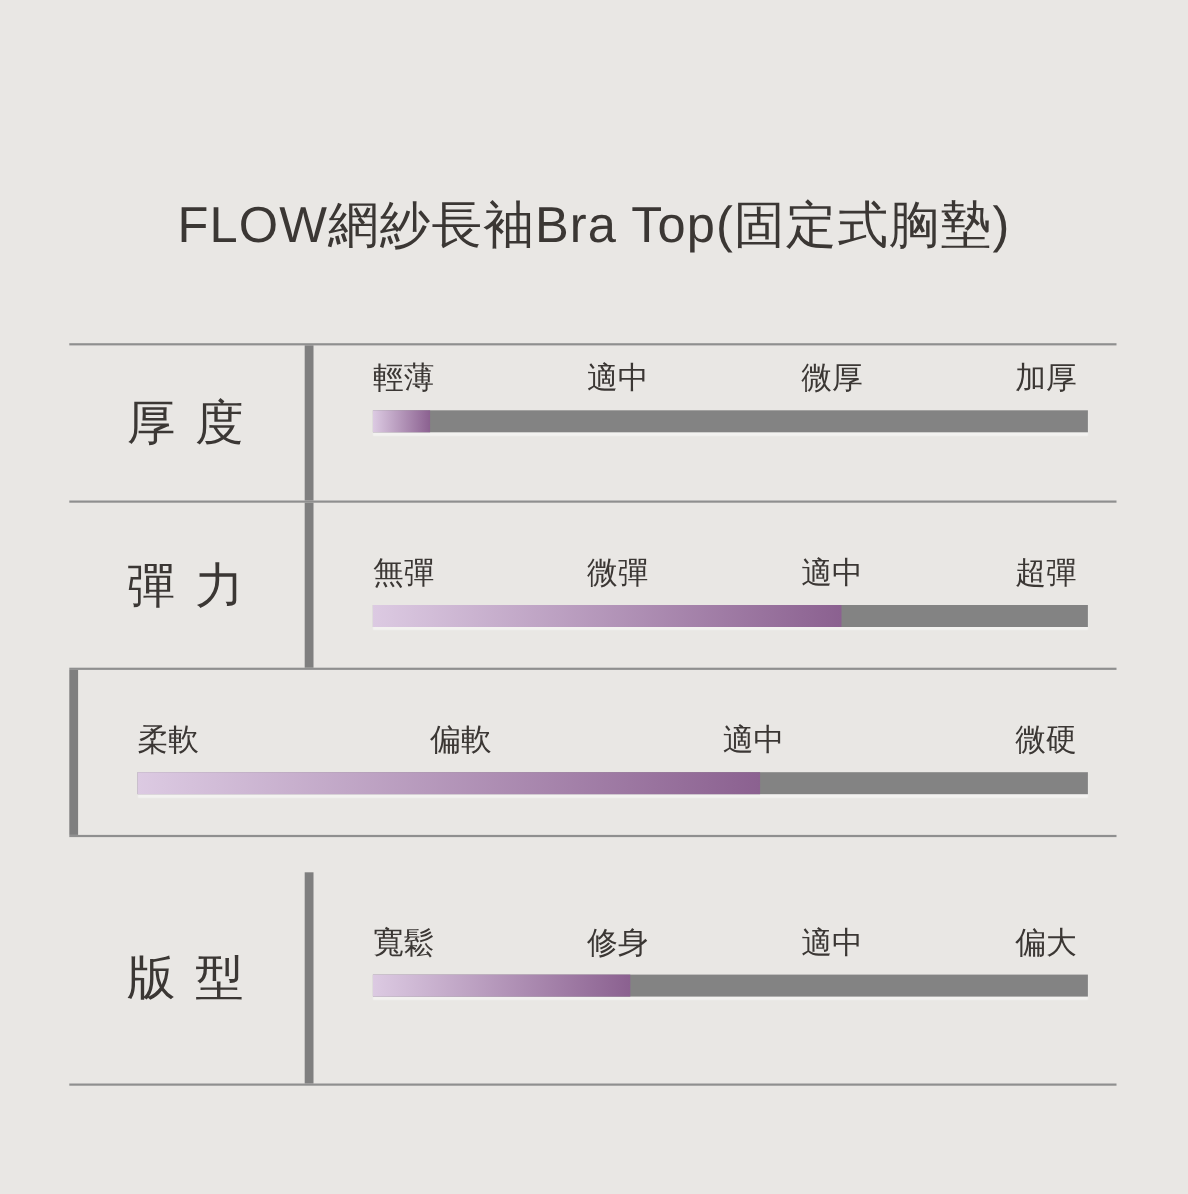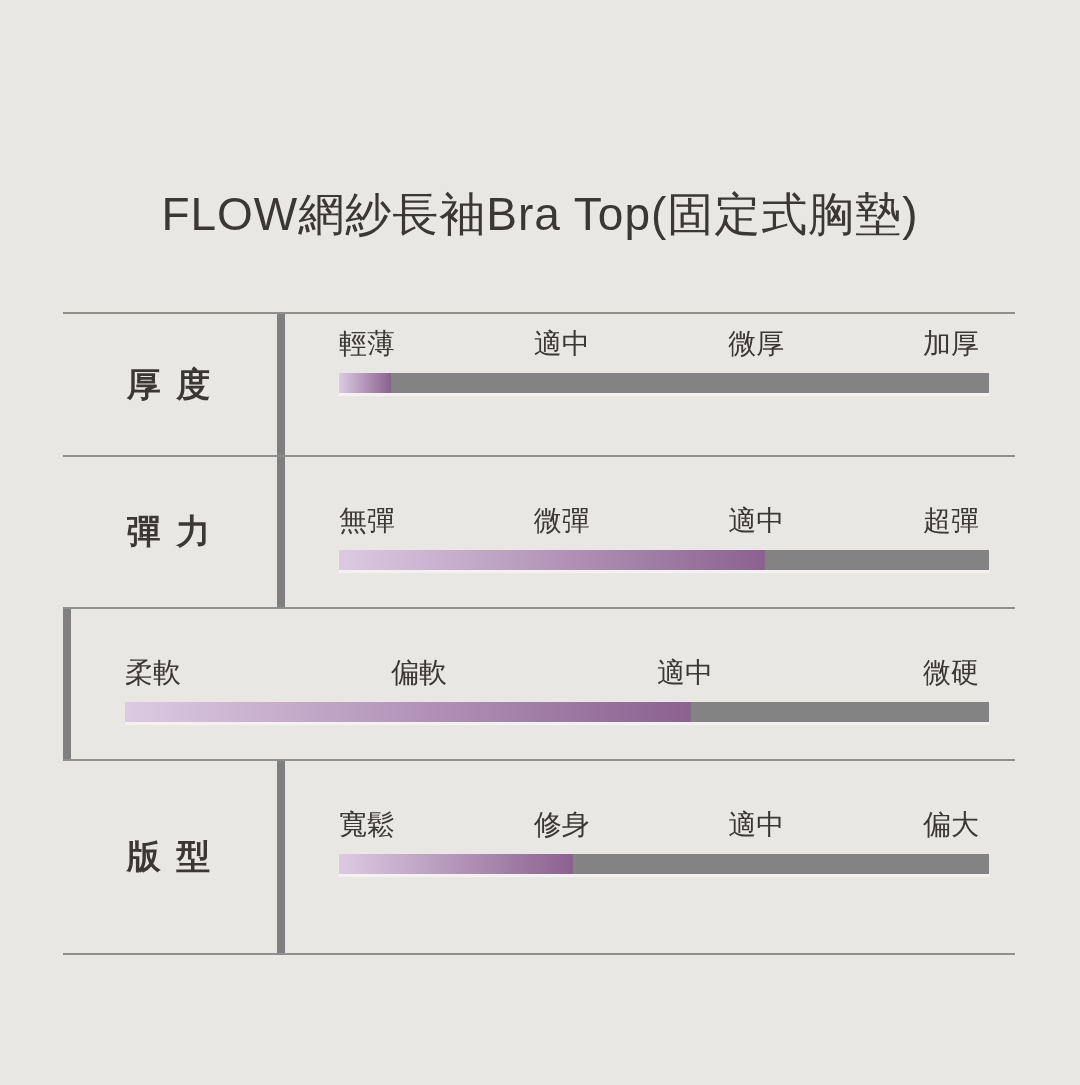--- a/index.html
+++ b/index.html
@@ -11,21 +11,21 @@
   }
   .canvas {
     position: relative;
     width: 1080px;
     height: 1085px;
     background: #e9e7e4;
     overflow: hidden;
   }
   .title {
     position: absolute;
-    top: 188px;
+    top: 178px;
     left: 0;
     width: 1080px;
     text-align: center;
     font-size: 46px;
     font-weight: 500;
     letter-spacing: 1px;
     line-height: 1.15;
   }
   .spec-table {
     position: absolute;
@@ -37,29 +37,29 @@
     box-sizing: border-box;
   }
   .spec-row {
     display: flex;
     align-items: stretch;
     border-bottom: 2px solid #8f8f8f;
     box-sizing: border-box;
     height: 152px;
   }
   .spec-row:first-child { height: 143px; }
-  .spec-row:last-child  { border-bottom: none; height: 192px; }
+  .spec-row:last-child  { border-bottom: none; height: 192px; margin-top: 32px; }
   .label-cell {
     width: 214px;
     flex: 0 0 214px;
     display: flex;
     align-items: center;
     justify-content: center;
-    font-size: 34px;
-    font-weight: 700;
+    font-size: 44px;
+    font-weight: 400;
     letter-spacing: 3px;
   }
   .v-divider {
     width: 8px;
     flex: 0 0 8px;
     background: #7f7f7f;
   }
   .value-cell {
     flex: 1 1 auto;
     padding: 50px 26px 0 54px;

